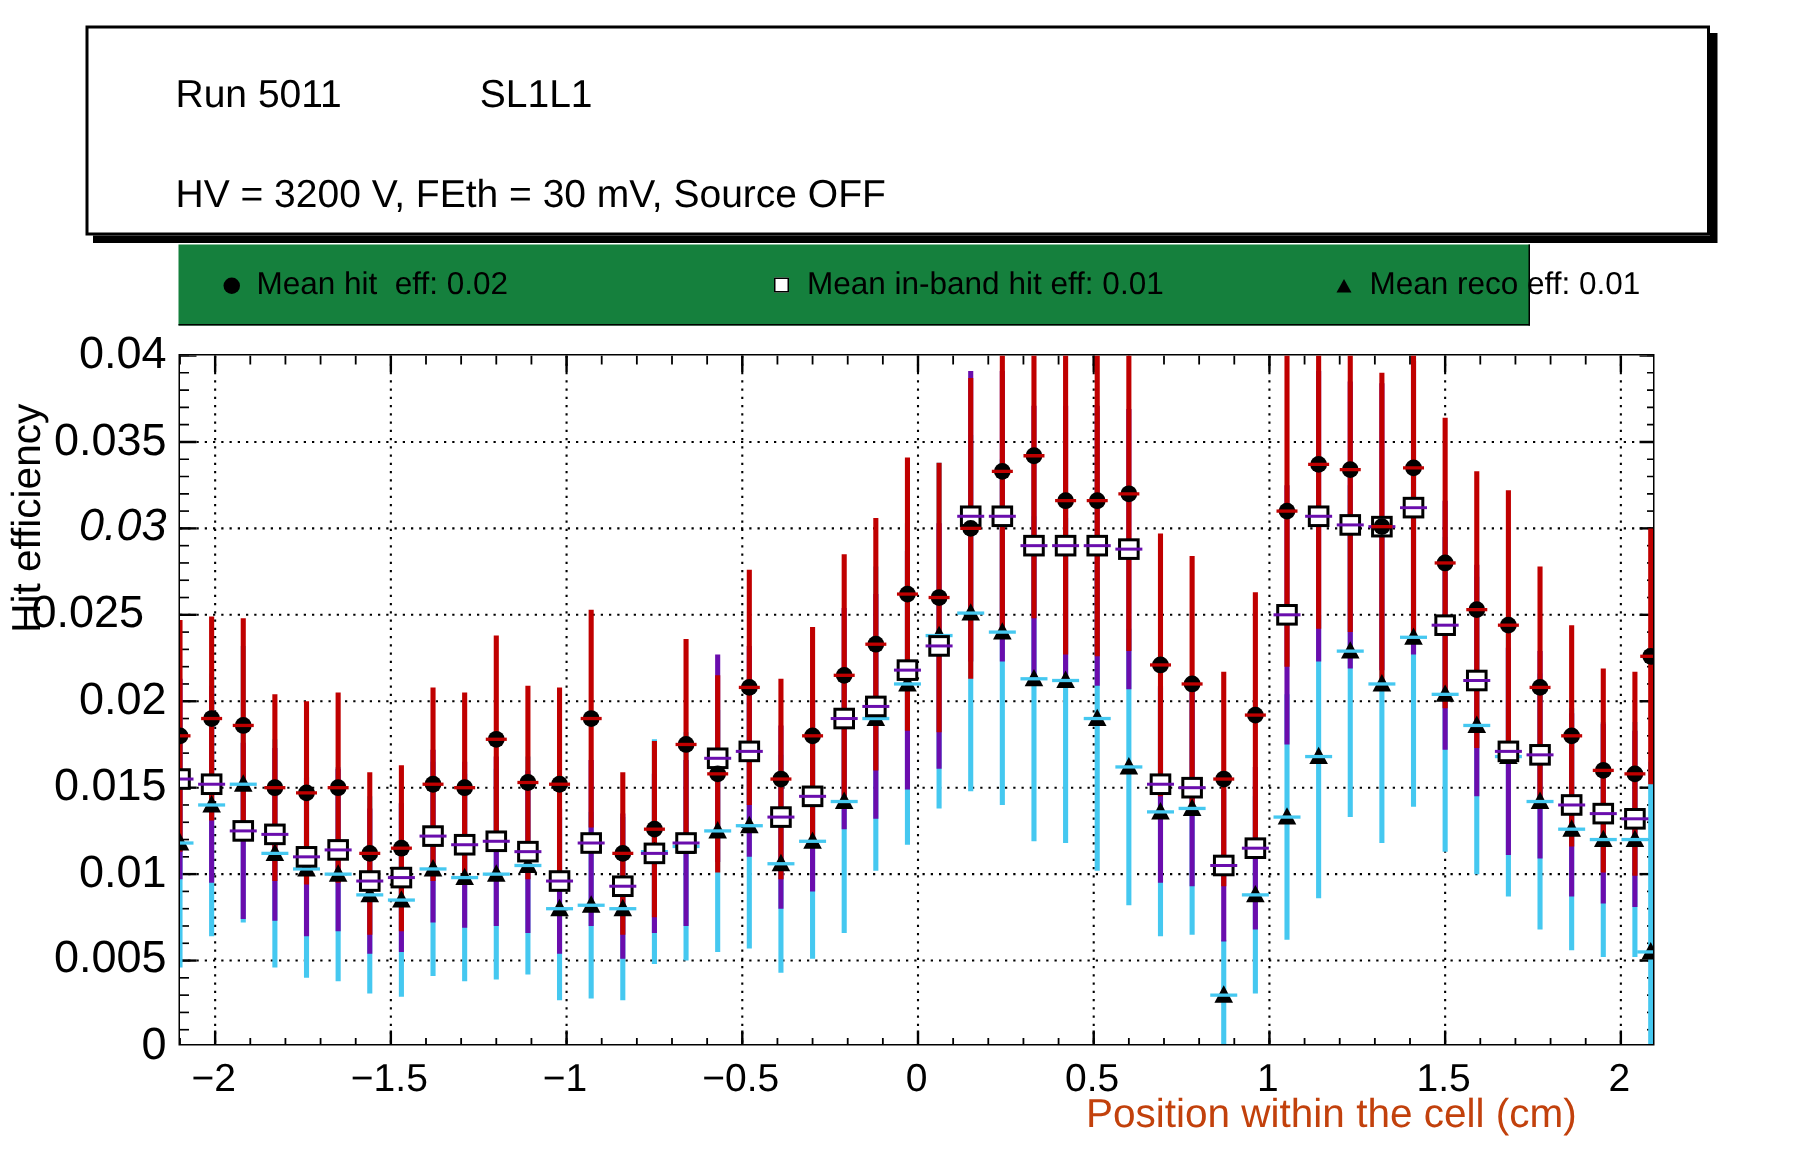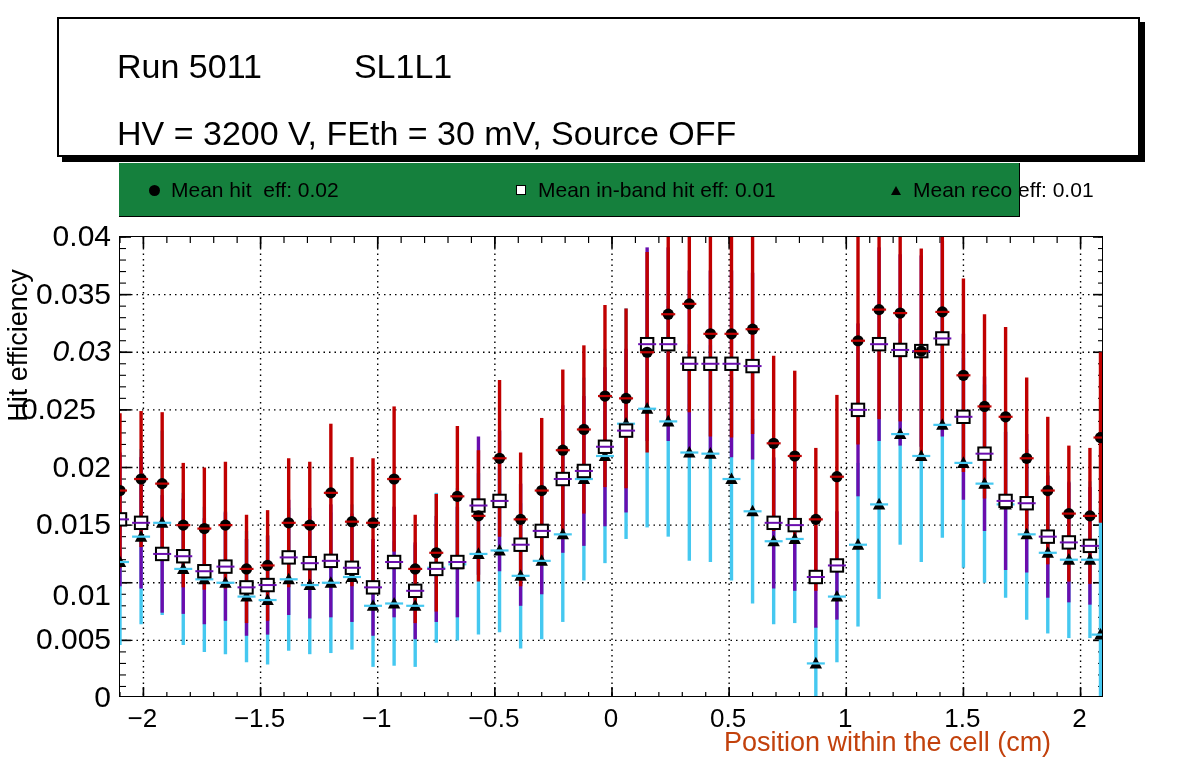--- a/index.html
+++ b/index.html
@@ -11,21 +11,21 @@
   #root{position:absolute;left:0;top:0;width:1196px;height:772px;}
 
   
   .title-box{
     position:absolute;left:57px;top:17px;width:1083px;height:140px;
     background:#ffffff;border:2px solid #000000;
     box-shadow:5px 5px 0 0 #000000;
     box-sizing:border-box;
   }
   .title-line{
-    position:absolute;left:58px;color:#000;font-size:34px;
+    position:absolute;left:58px;color:#000;font-size:26px;
     white-space:pre;letter-spacing:0px;
   }
   .title-line-1{top:28px;}
   .title-line-2{top:95px;}
   .title-gap{display:inline-block;width:92px;}
 
   
   .legend-box{
     position:absolute;left:119px;top:163px;width:901px;height:54px;
     background:#15803d;border:1px solid #000000;border-left:none;border-top:none;
@@ -751,21 +751,21 @@
           <line x1="971.4857142857144" y1="397.6125" x2="989.4857142857144" y2="397.6125" stroke="#45c8f0" stroke-width="2.2"></line>
           <circle cx="980.4857142857144" cy="200.53500000000003" r="5.6" fill="#000"></circle>
           <line x1="973.4857142857144" y1="200.53500000000003" x2="987.4857142857144" y2="200.53500000000003" stroke="#c00000" stroke-width="2.2"></line>
         </svg>
     </div>
   </div>
 
   <div id="axis-labels">
       <div class="ytick" style="left: 15px; top: 680px; right: auto;">0</div>
       <div class="ytick" style="left: 15px; top: 622.375px; right: auto;">0.005</div>
-      <div class="ytick" style="left: 15px; top: 564.75px; right: auto; margin-top: 13px;">0.01</div>
+      <div class="ytick" style="left: 15px; top: 564.75px; right: auto;">0.01</div>
       <div class="ytick" style="left: 15px; top: 507.125px; right: auto;">0.015</div>
       <div class="ytick" style="left: 15px; top: 449.5px; right: auto;">0.02</div>
       <div class="ytick" style="left: 0; top: 391.875px; right: auto;">0.025</div>
       <div class="ytick" style="left: 15px; top: 334.25px; right: auto; font-style: italic;">0.03</div>
       <div class="ytick" style="left: 15px; top: 276.625px; right: auto;">0.035</div>
       <div class="ytick" style="left: 15px; top: 219px; right: auto;">0.04</div>
       <div class="xtick" style="left: 102.429px; top: 703px;">−2</div>
       <div class="xtick" style="left: 219.571px; top: 703px;">−1.5</div>
       <div class="xtick" style="left: 336.714px; top: 703px;">−1</div>
       <div class="xtick" style="left: 453.857px; top: 703px;">−0.5</div>

